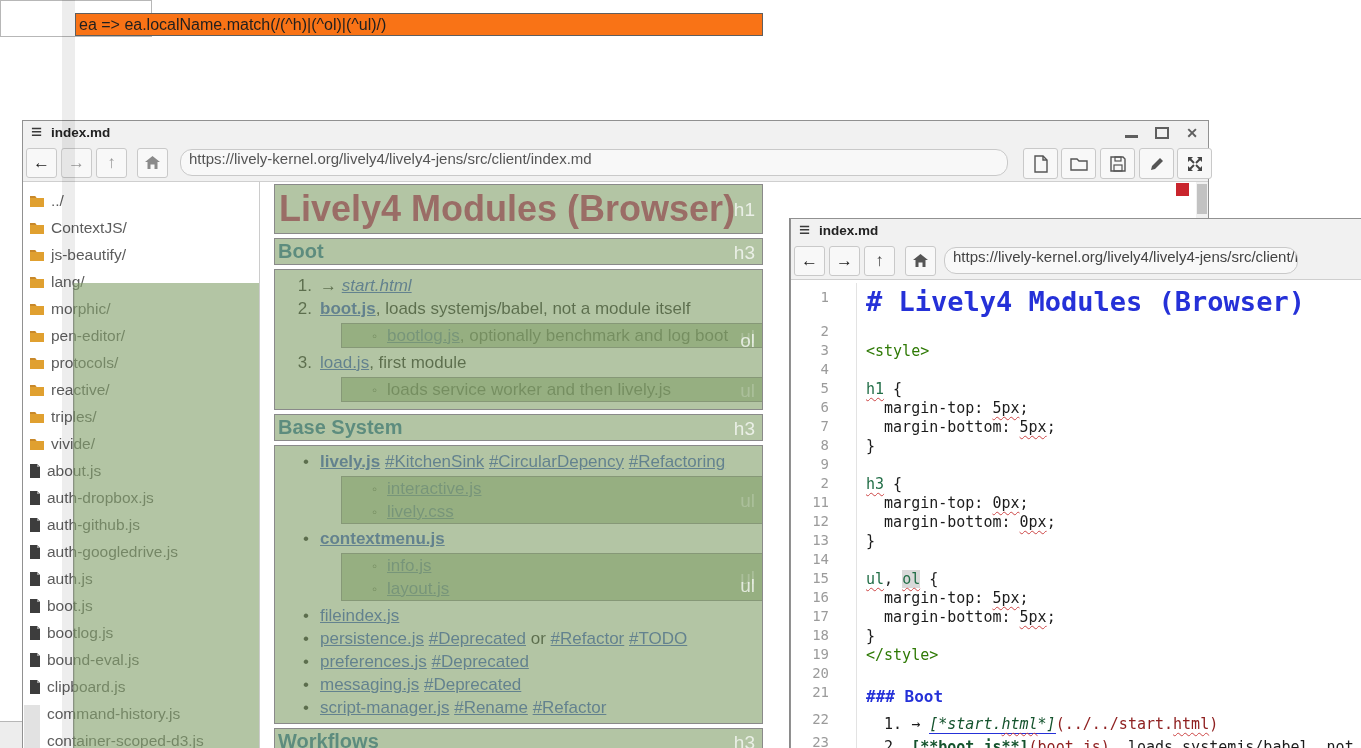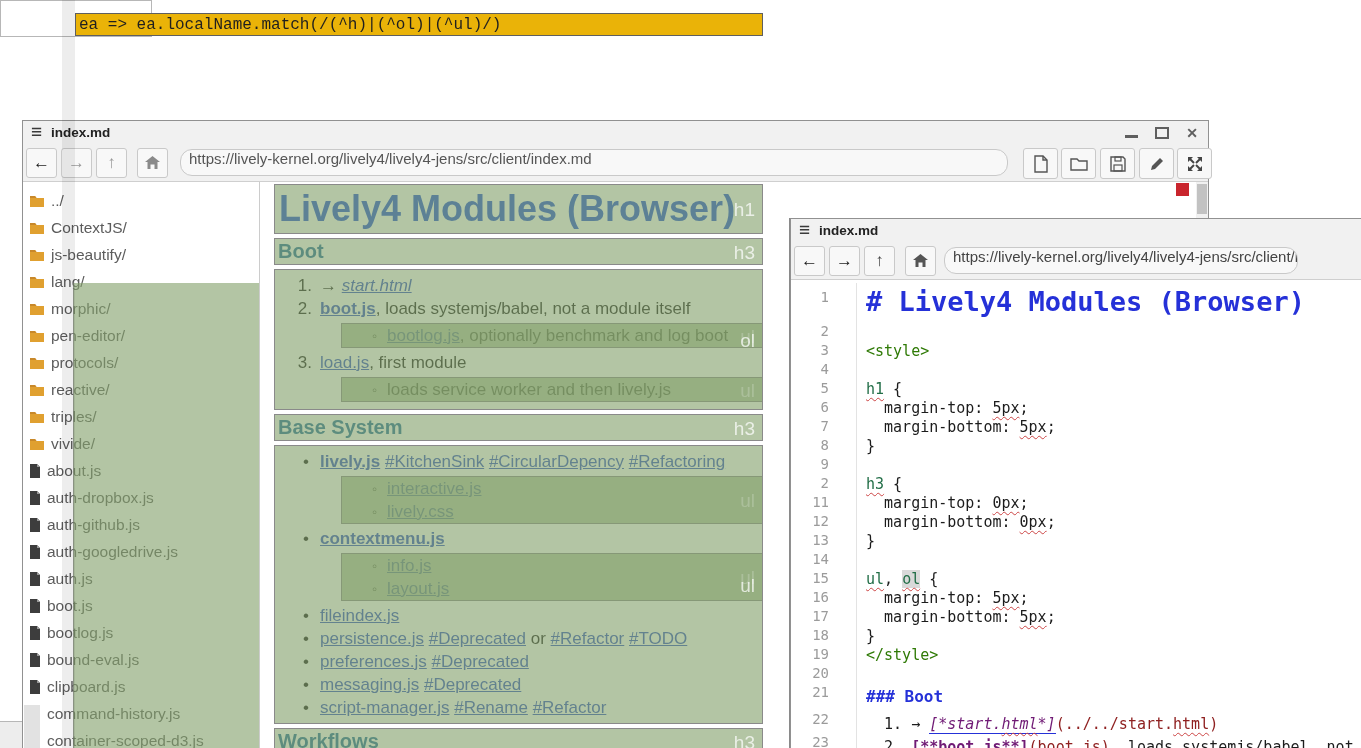--- a/index.html
+++ b/index.html
@@ -2,21 +2,21 @@
 <html><head>
 <meta charset="utf-8">
 <style>
   html,body{margin:0;padding:0;width:1361px;height:748px;overflow:hidden;background:#fff;
     font-family:"Liberation Sans",sans-serif;position:relative;}
   .abs{position:absolute;}
 
   
   #gray-strip{left:62px;top:0;width:13px;height:748px;background:rgba(0,0,0,0.07);z-index:60;}
   #filter-input{left:75px;top:13px;width:680px;height:21px;border:1px solid #5f5f5f;font-size:16px;
-    padding:0 3px;color:#1f1f1f;font-family:Liberation Mono, monospace;background:#eab308;z-index:1;}
+    padding:0 3px;color:#1f1f1f;font-family:Liberation Sans, sans-serif;background:#f97316;z-index:1;}
 
   
   .window{position:absolute;background:#fff;border:1px solid #919191;}
   #left-window{left:22px;top:120px;width:1185px;height:660px;z-index:10;}
   #right-window{left:790px;top:218px;width:574px;height:535px;z-index:20;box-shadow:-1px 0 0 #8a8a8a;}
   #tr-partial-window{left:1211px;top:183px;width:150px;height:35px;background:#fff;border:1px solid #b7b7b7;z-index:15;}
   #tr-partial-window .lower{position:absolute;left:0;right:0;bottom:0;height:26px;background:#ededed;border-top:1px solid #b7b7b7;}
 
   .titlebar{height:23px;background:#f1f1f1;display:flex;align-items:center;position:relative;}
   .menu-icon{font-size:19px;font-weight:bold;color:#3a3a3a;margin:0 9px 2px 8px;line-height:1;}
@@ -54,21 +54,21 @@
   #red-marker{position:absolute;right:19px;top:1px;width:13px;height:13px;background:#c9252d;}
   #lw-scrollbar{position:absolute;right:0;top:0;width:12px;height:40px;background:#f1f1f1;}
   #lw-scrollbar .thumb{position:absolute;left:1px;right:1px;top:2px;height:30px;background:#c2c2c2;}
 
   
   .block{position:relative;width:489px;}
   .ov{position:absolute;inset:0;background:rgba(133,161,108,0.62);border:1px solid #8a8a8a;z-index:3;pointer-events:none;}
   .ov .lab{position:absolute;right:7px;top:50%;transform:translateY(-50%);color:rgba(255,255,255,0.72);
     font-size:19px;line-height:1;}
   .b-h1{height:50px;margin:0 0 4px 0;}
-  .b-h1 .txt{font-size:36px;font-weight:bold;color:#1d4ed8;line-height:50px;padding-left:5px;white-space:nowrap;}
+  .b-h1 .txt{font-size:36px;font-weight:bold;color:#be185d;line-height:50px;padding-left:5px;white-space:nowrap;}
   .b-h3{height:27px;margin:4px 0;}
   .b-h3 .txt{font-size:20px;font-weight:bold;color:#1e6b9c;line-height:27px;padding-left:4px;}
   .b-list{padding:5px 0;margin:4px 0;}
   .li{min-height:23px;line-height:23px;white-space:nowrap;padding-left:46px;position:relative;font-size:17px;color:#1c1c1c;}
   .li .mk{position:absolute;left:16px;width:22px;text-align:right;color:#1c1c1c;}
   .li.ul .mk{text-align:center;width:16px;left:24px;}
   .subbox{position:relative;margin:3px 0 3px 67px;width:422px;padding:1px 0;}
   .subbox .li{}
   .subbox .li .mk{left:16px;width:20px;text-align:right;font-size:15px;}
   .plain{color:#1c1c1c;}
@@ -84,21 +84,21 @@
   .ln .gn{flex:0 0 65px;box-sizing:border-box;text-align:right;padding-right:27px;color:#9b9b9b;
     font-size:14px;align-self:flex-start;padding-top:1px;}
   .ln .ct{padding-left:10px;white-space:pre;line-height:18px;}
   .k-code{height:19px;}.k-blank{height:19px;}
   .k-h1{height:34px;}.k-h1 .ct{line-height:32px;}
   .k-h3{height:27px;}.k-h3 .ct{line-height:25px;}
   .k-li{height:23px;}
   .pl{color:#1c1c1c;}
   .tag{color:#2f7a06;}
   .sel{color:#226e47;}
-  .lk{color:#701a75;border-bottom:1px solid #2531d8;}
+  .lk{color:#14532d;border-bottom:1px solid #2531d8;}
   .it{font-style:italic;}
   .bd{font-weight:bold;}
   .url{color:#8f2020;}
   .hlg{background:#d9d9d9;}
   .sq{text-decoration-line:underline;text-decoration-style:wavy;text-decoration-color:#cc4545;
     text-decoration-thickness:1px;text-underline-offset:3px;}
   .mdh1{color:#2531d8;font-weight:bold;font-size:27px;}
   .mdh3{color:#2531d8;font-weight:bold;font-size:16px;}
 </style>
 </head>

